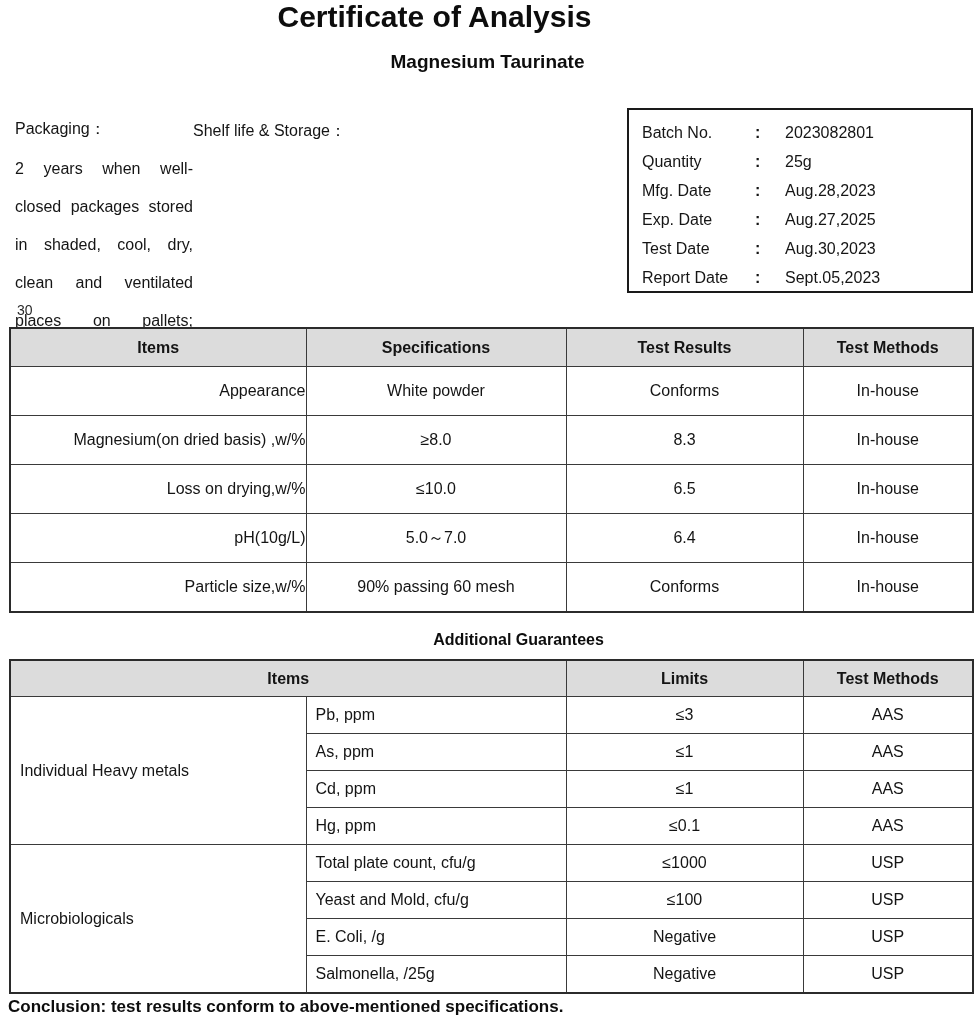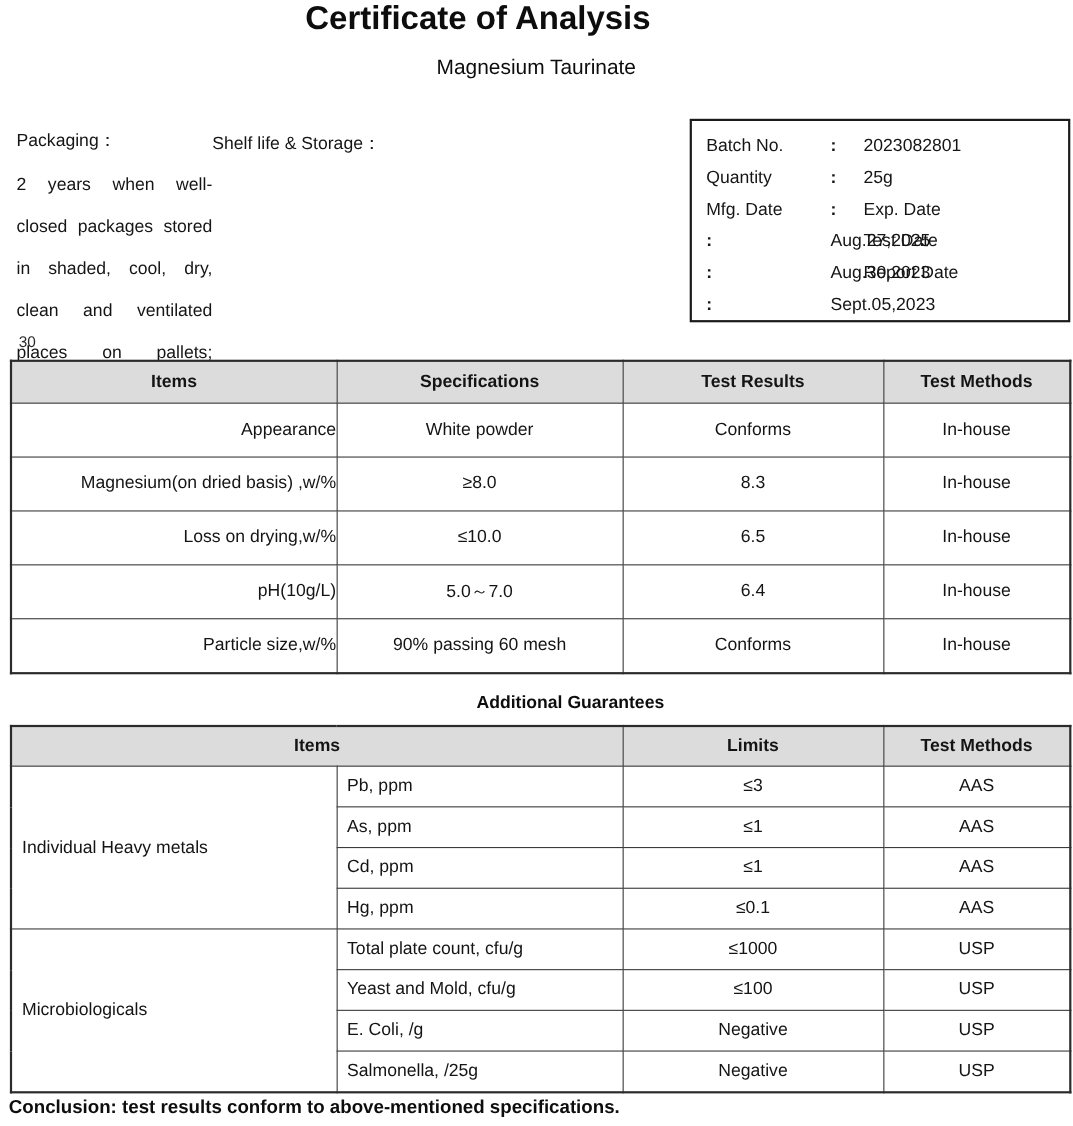--- a/index.html
+++ b/index.html
@@ -30,21 +30,21 @@
     color: #0d0d0d;
   }
   .subtitle {
     position: absolute;
     top: 50px; left: 0;
     width: 975px;
     margin: 0;
     text-align: center;
     font-size: 19px;
     line-height: 24px;
-    font-weight: 400;
+    font-weight: 700;
     color: #0d0d0d;
   }
 
   
   .left-info {
     position: absolute;
     left: 15px; top: 112px;
     width: 612px;
     display: grid;
     grid-template-columns: 178px 1fr;
@@ -155,20 +155,21 @@
     <div class="b-label">Batch No.</div>
     <div class="b-colon">:</div>
     <div class="b-value">2023082801</div>
 
     <div class="b-label">Quantity</div>
     <div class="b-colon">:</div>
     <div class="b-value">25g</div>
 
     <div class="b-label">Mfg. Date</div>
     <div class="b-colon">:</div>
+    <div class="b-value">Aug.28,2023</div>
 
     <div class="b-label">Exp. Date</div>
     <div class="b-colon">:</div>
     <div class="b-value">Aug.27,2025</div>
 
     <div class="b-label">Test Date</div>
     <div class="b-colon">:</div>
     <div class="b-value">Aug.30,2023</div>
 
     <div class="b-label">Report Date</div>

